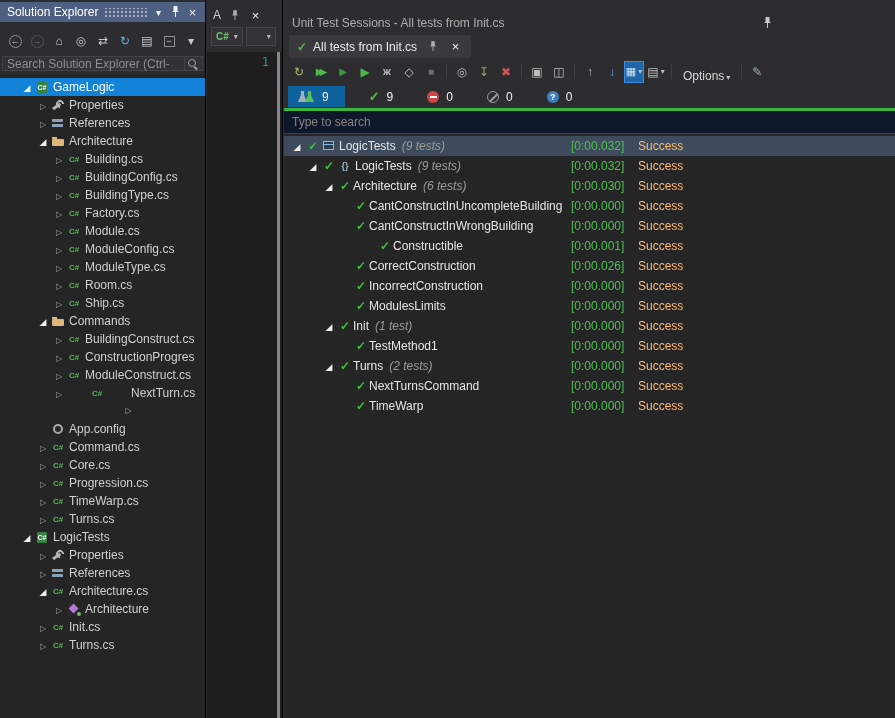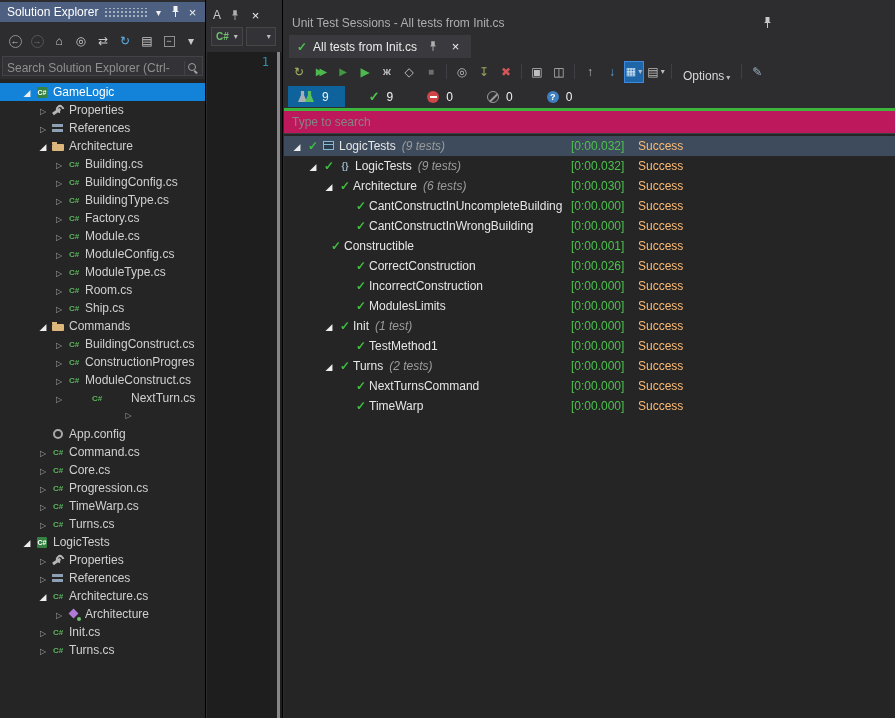--- a/index.html
+++ b/index.html
@@ -12,21 +12,21 @@
                      border-right:1px solid #000;display:flex;flex-direction:column;padding-top:2px;box-sizing:border-box;}
   .se-titlebar{height:20px;background:#4d6082;display:flex;align-items:center;padding:0 5px 0 7px;color:#ffffff;flex:none;}
   .se-title{white-space:nowrap;margin-right:6px;}
   .se-dots{flex:1;height:9px;background-image:radial-gradient(rgba(255,255,255,.5) 1px, transparent 1.3px);
            background-size:4px 4px;background-position:0 2px;}
   .tb-btn{display:inline-flex;align-items:center;justify-content:center;width:15px;height:15px;margin-left:2px;color:#f0f0f0;}
   .glyph-chevron::before{content:"▾";font-size:10px;}
   .glyph-x::before{content:"×";font-size:13px;line-height:11px;}
   .se-toolbar{height:24px;margin-top:7px;display:flex;align-items:center;padding:0 4px;flex:none;background:#2d2d30;}
   .se-searchwrap{flex:none;padding:3px 2px 3px 2px;background:#2d2d30;}
-  .se-search{height:20px;display:flex;align-items:flex-end;background:#333337;border:1px solid #434346;box-sizing:border-box;}
+  .se-search{height:15px;display:flex;align-items:flex-start;background:#333337;border:1px solid #434346;box-sizing:border-box;}
   .se-search input{flex:1;min-width:0;background:transparent;border:none;outline:none;color:#c8c8c8;
                    font-family:"Liberation Sans",sans-serif;font-size:12px;padding:0 4px;}
   .se-search input::placeholder{color:#8f8f8f;}
   .mag{position:relative;width:14px;height:14px;flex:none;margin-right:3px;border-left:1px solid #434346;}
   .mag::before{content:"";position:absolute;left:3px;top:2px;width:6px;height:6px;border:1.4px solid #9f9f9f;border-radius:50%;}
   .mag::after{content:"";position:absolute;left:10px;top:9px;width:4px;height:1.6px;background:#9f9f9f;
               transform:rotate(45deg);transform-origin:0 0;}
   .se-tree{flex:1;background:#252526;overflow:hidden;padding-top:4px;}
   .se-row{height:18px;display:flex;align-items:center;white-space:nowrap;overflow:hidden;}
   .se-row.selected{background:#1283d8;}
@@ -103,21 +103,21 @@
   .c-total::after{content:"";position:absolute;left:7px;top:1px;width:9px;height:11px;background:#58c058;
                   clip-path:polygon(32% 0,68% 0,68% 38%,100% 100%,0 100%,32% 38%);}
   .c-passed::before{content:"✓";color:#4cc24c;font-weight:bold;font-size:13px;}
   .c-failed{width:12px;height:12px;border-radius:50%;background:#d04545;}
   .c-failed::before{content:"";position:absolute;left:2.5px;top:5px;width:7px;height:2px;background:#fff;}
   .c-ignored{width:12px;height:12px;border-radius:50%;border:1.5px solid #9a9a9a;box-sizing:border-box;}
   .c-ignored::before{content:"";position:absolute;left:0;top:5px;width:11px;height:1.5px;background:#9a9a9a;transform:rotate(-45deg);}
   .c-inconclusive{width:12px;height:12px;border-radius:50%;background:#3e7fc1;color:#fff;}
   .c-inconclusive::before{content:"?";font-size:9px;font-weight:bold;}
   .ts-progress{height:3px;background:#3cb53c;flex:none;}
-  .ts-searchwrap{height:22px;flex:none;display:flex;align-items:center;background:#be185d;border-bottom:1px solid #3f3f46;}
+  .ts-searchwrap{height:22px;flex:none;display:flex;align-items:center;background:#0f172a;border-bottom:1px solid #3f3f46;}
   .ts-searchwrap input{flex:1;background:transparent;border:none;outline:none;color:#c8c8c8;
                        font-family:"Liberation Sans",sans-serif;font-size:12px;padding:0 8px;}
   .ts-searchwrap input::placeholder{color:#848484;}
   .ts-tree{flex:1;background:#252526;overflow:hidden;padding-top:2px;}
   .ts-row{height:20px;display:flex;align-items:center;position:relative;white-space:nowrap;}
   .ts-row.selected{background:#3d4b5c;}
   .ts-row .twist{width:16px;}
   .ts-check{width:16px;flex:none;text-align:center;}
   .ts-check::before{content:"✓";color:#3fbf3f;font-weight:bold;font-size:12px;}
   .ts-icon{width:16px;height:16px;flex:none;position:relative;display:flex;align-items:center;justify-content:center;margin-right:2px;}
@@ -547,21 +547,21 @@
   </div>
         <div class="ts-row" data-name="test-tree-item" style="padding-left: 53px;">
     <span class="twist none" data-name="expander-icon"></span>
     <span class="ts-check" data-name="success-check-icon"></span>
 
     <span class="ts-label" data-name="test-label">CantConstructInWrongBuilding</span>
 
     <span class="ts-time" data-name="test-duration">[0:00.000]</span>
     <span class="ts-status" data-name="test-status">Success</span>
   </div>
-        <div class="ts-row" data-name="test-tree-item" style="padding-left: 28px;">
+        <div class="ts-row" data-name="test-tree-item" style="padding-left: 77px;">
     <span class="twist none" data-name="expander-icon"></span>
     <span class="ts-check" data-name="success-check-icon"></span>
 
     <span class="ts-label" data-name="test-label">Constructible</span>
 
     <span class="ts-time" data-name="test-duration">[0:00.001]</span>
     <span class="ts-status" data-name="test-status">Success</span>
   </div>
         <div class="ts-row" data-name="test-tree-item" style="padding-left: 53px;">
     <span class="twist none" data-name="expander-icon"></span>

